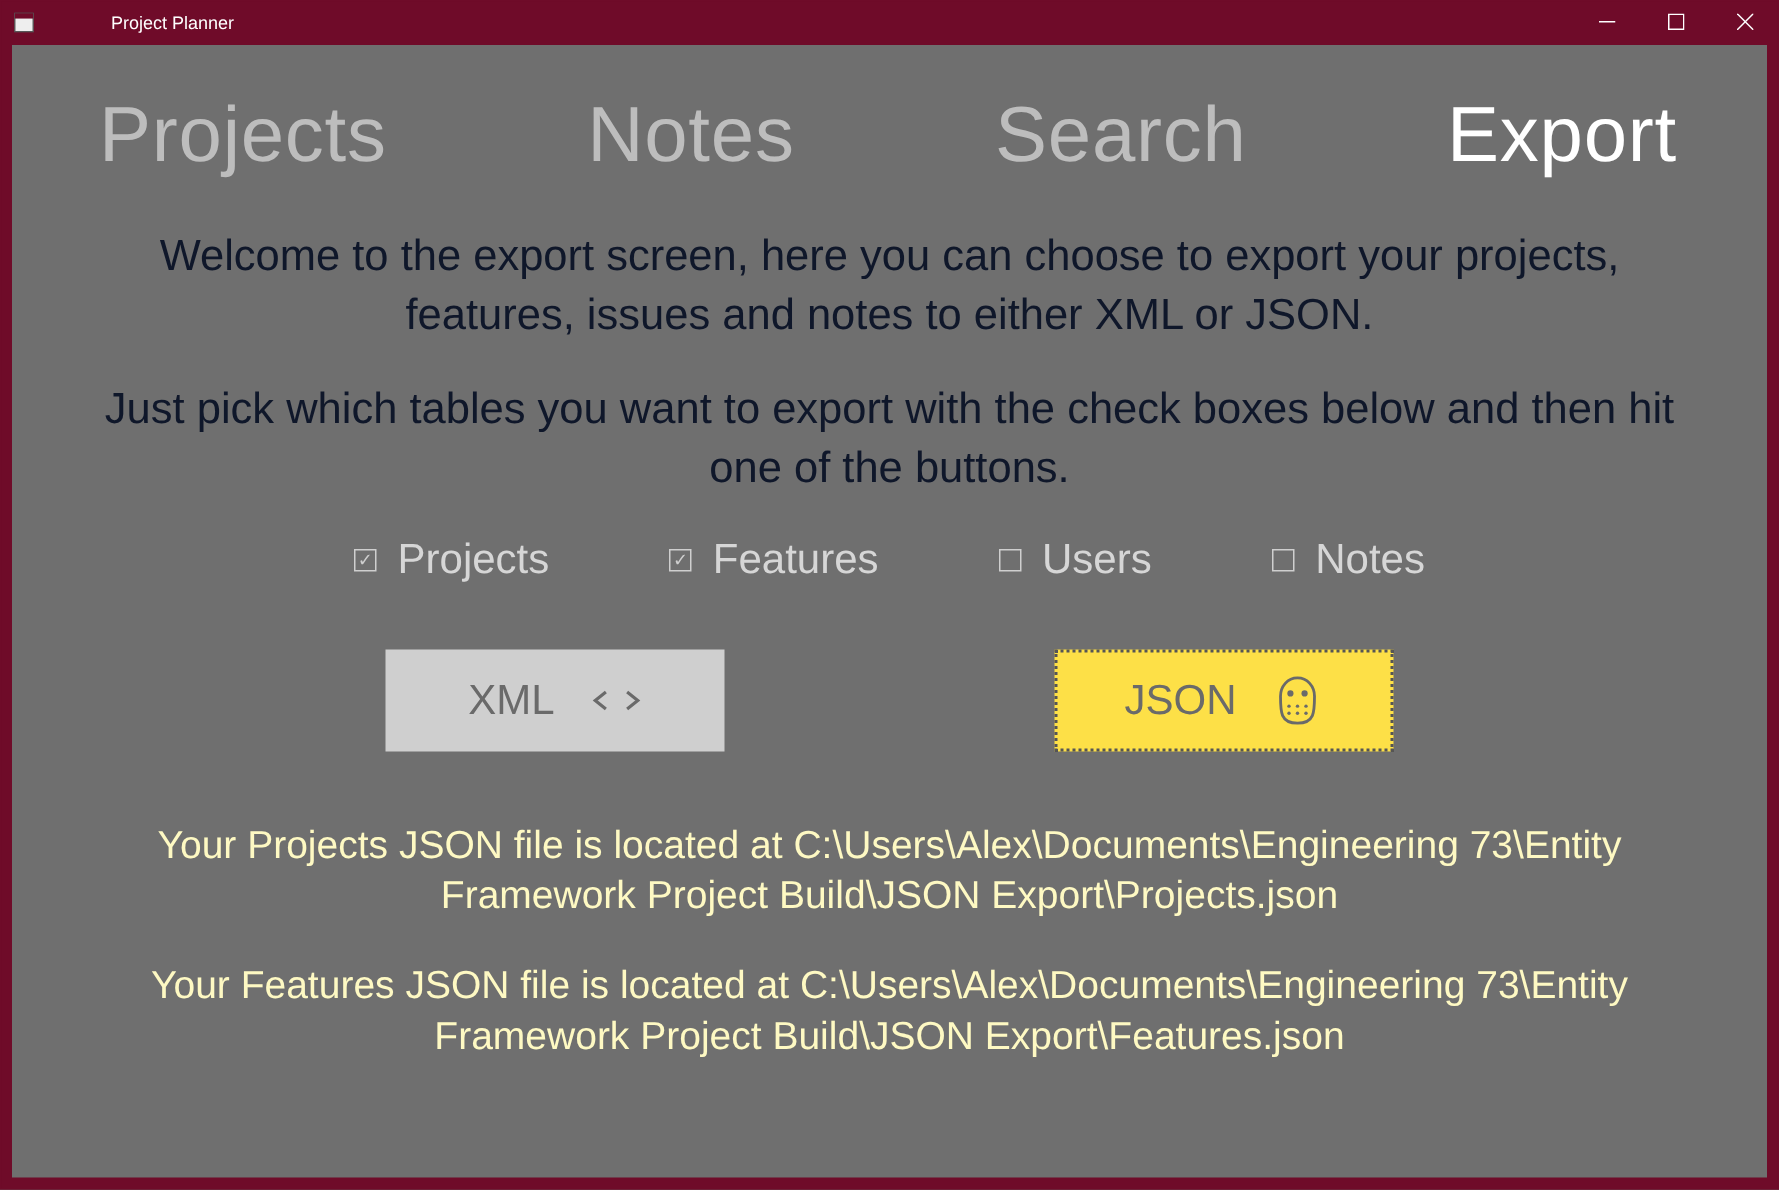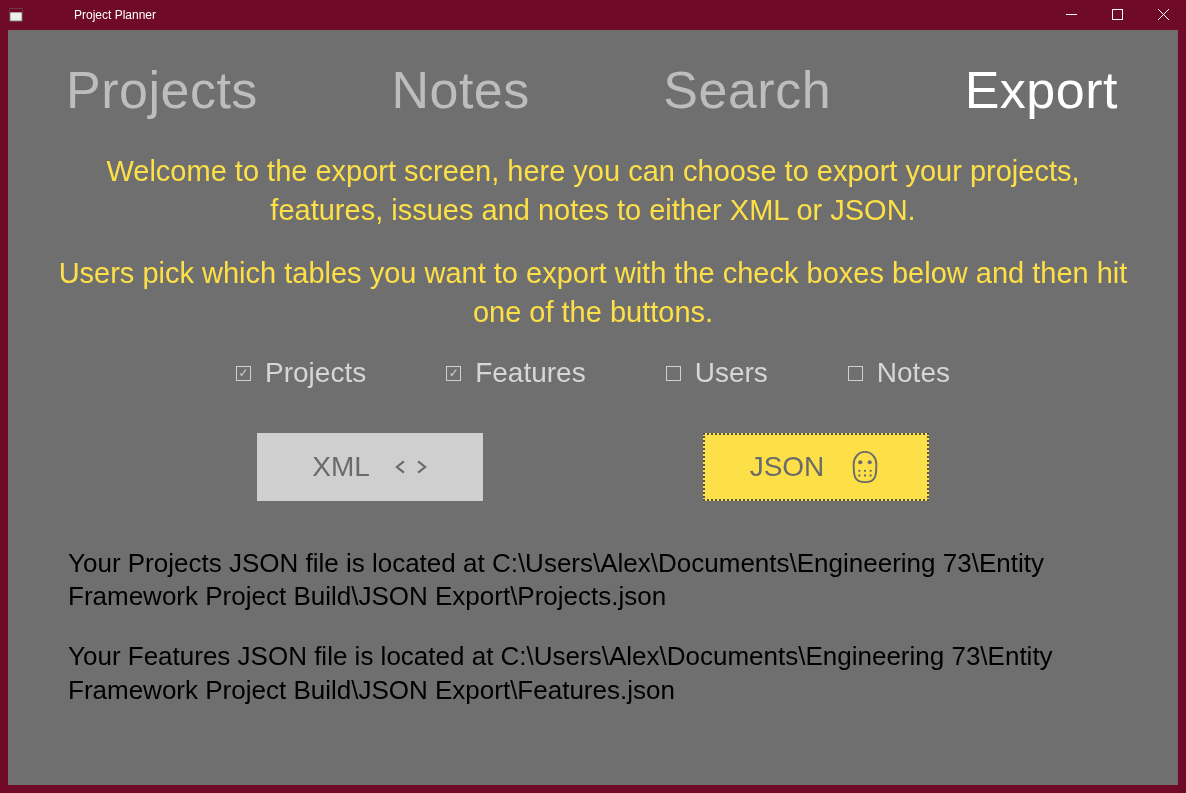--- a/index.html
+++ b/index.html
@@ -63,21 +63,21 @@
     line-height: 1;
     cursor: pointer;
   }
   .tab.active { color: #ffffff; }
 
   
   .intro {
     margin-top: 36px;
     padding: 0 40px;
     text-align: center;
-    color: #fde047;
+    color: #0f172a;
     font-size: 29px;
     line-height: 1.35;
     font-weight: 300;
   }
   .intro p { margin-bottom: 24px; }
 
   
   .check-row {
     margin-top: 14px;
     display: flex;
@@ -135,22 +135,22 @@
     background: #fde047;
     border: 2px dotted #555;
   }
   .big-btn .ic { display: inline-flex; align-items: center; }
   .big-btn .ic svg { width: 34px; height: 34px; }
 
   
   .msgs {
     margin-top: 46px;
     padding: 0 60px;
-    text-align: left;
-    color: #000000;
+    text-align: center;
+    color: #fef9c3;
     font-size: 26px;
     line-height: 1.3;
     font-weight: 300;
   }
   .msgs p { margin-bottom: 26px; word-break: break-word; }
 </style>
 </head>
 <body>
 
 <div class="titlebar">
@@ -185,21 +185,21 @@
 
   <div class="tabs">
     <span class="tab">Projects</span>
     <span class="tab">Notes</span>
     <span class="tab">Search</span>
     <span class="tab active">Export</span>
   </div>
 
   <div class="intro">
     <p>Welcome to the export screen, here you can choose to export your projects, features, issues and notes to either XML or JSON.</p>
-    <p>Users pick which tables you want to export with the check boxes below and then hit one of the buttons.</p>
+    <p>Just pick which tables you want to export with the check boxes below and then hit one of the buttons.</p>
   </div>
 
   <div class="check-row">
     <label class="check-item">
       <span class="cbox checked"></span>
       <span>Projects</span>
     </label>
     <label class="check-item">
       <span class="cbox checked"></span>
       <span>Features</span>

